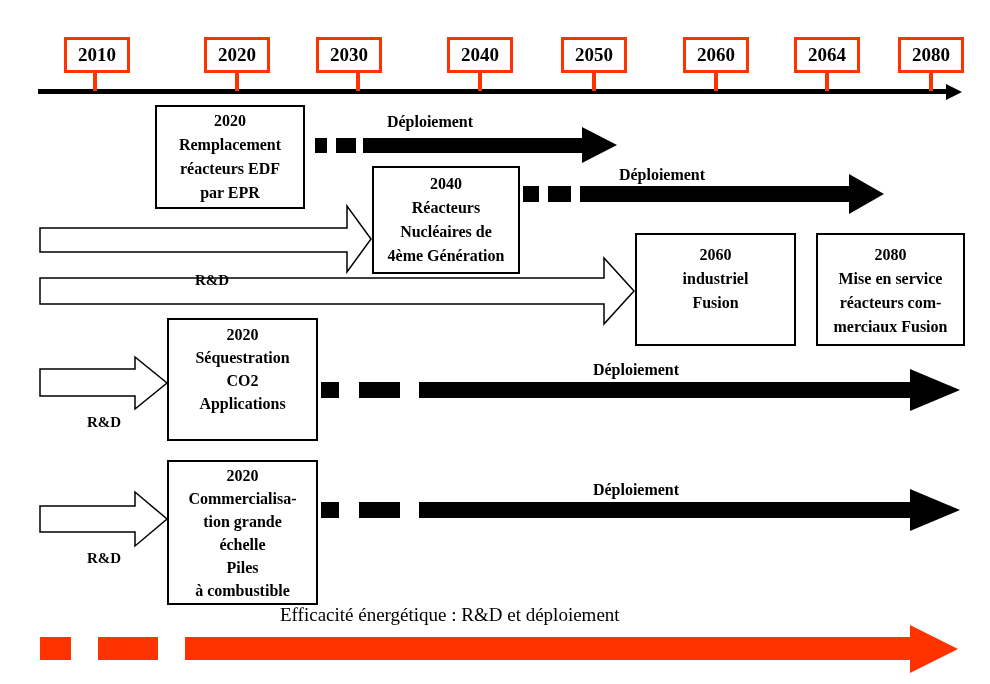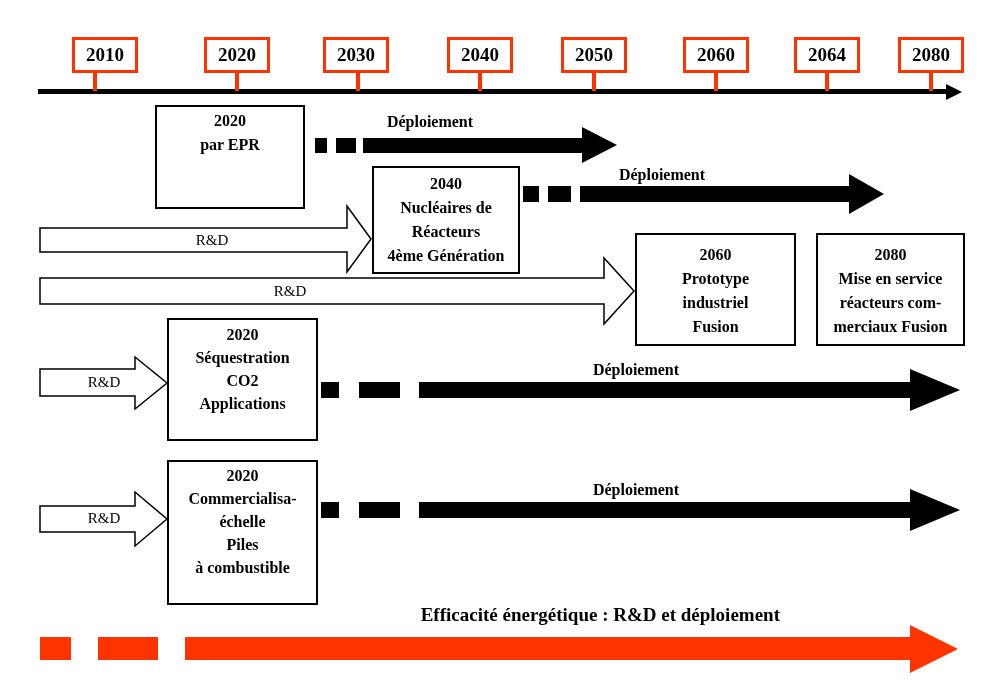--- a/index.html
+++ b/index.html
@@ -24,88 +24,89 @@
   }
   .cbox .bl { line-height:24px; }
   .cbox .bl5 { line-height:23px; }
   
   .dash, .bar { position:absolute; background:#000; }
   .red { background:#FF3300; }
   .head { position:absolute; width:0; height:0; border-top-color:transparent !important; border-bottom-color:transparent !important; border-top-style:solid; border-bottom-style:solid; border-left-style:solid; border-left-color:#000; }
   .redhead { border-left-color:#FF3300; }
   
   .lbl { position:absolute; text-align:center; font-weight:bold; font-size:16px; }
-  .rd-lbl { position:absolute; text-align:center; font-size:15px; font-weight:normal; }
-  .banner { position:absolute; left:280px; top:604px; width:500px; text-align:right;
-    font-weight:bold; font-size:19px; }
+  .rd-lbl { position:absolute; text-align:center; font-size:15px; font-weight:bold;margin-top:40px; }
+  .banner { position:absolute; left:280px; top:604px; width:500px; text-align:left;
+    font-weight:normal; font-size:19px; }
   .rnd-svg { position:absolute; left:0; top:0; }
 </style>
 </head>
 <body>
 
 <div class="canvas">
 
   <div class="axis-line"></div>
   <div class="axis-head"></div>
 
   <div class="tick" style="left:93px"></div>
   <div class="tick" style="left:235px"></div>
   <div class="tick" style="left:356px"></div>
   <div class="tick" style="left:478px"></div>
   <div class="tick" style="left:592px"></div>
   <div class="tick" style="left:714px"></div>
   <div class="tick" style="left:825px"></div>
   <div class="tick" style="left:929px"></div>
 
-  <div class="yearbox" style="left:72px">2010</div>
+  <div class="yearbox" style="left:64px">2010</div>
   <div class="yearbox" style="left:204px">2020</div>
-  <div class="yearbox" style="left:323px">2030</div>
+  <div class="yearbox" style="left:316px">2030</div>
   <div class="yearbox" style="left:447px">2040</div>
   <div class="yearbox" style="left:561px">2050</div>
   <div class="yearbox" style="left:683px">2060</div>
   <div class="yearbox" style="left:794px">2064</div>
   <div class="yearbox" style="left:898px">2080</div>
 
   <svg class="rnd-svg" width="990" height="684" viewBox="0 0 990 684">
     <polygon points="40,228 347,228 347,206 371,239 347,272 347,252 40,252" fill="#ffffff" stroke="#000000" stroke-width="1.5"></polygon>
     <polygon points="40,278 604,278 604,258 634,291 604,324 604,304 40,304" fill="#ffffff" stroke="#000000" stroke-width="1.5"></polygon>
     <polygon points="40,369 135,369 135,357 167,383 135,409 135,396 40,396" fill="#ffffff" stroke="#000000" stroke-width="1.5"></polygon>
     <polygon points="40,506 135,506 135,492 167,519 135,546 135,532 40,532" fill="#ffffff" stroke="#000000" stroke-width="1.5"></polygon>
   </svg>
 
   <div class="rd-lbl" style="left:162px; top:232px; width:100px;">R&amp;D</div>
   <div class="rd-lbl" style="left:240px; top:283px; width:100px;">R&amp;D</div>
   <div class="rd-lbl" style="left:54px;  top:374px; width:100px;">R&amp;D</div>
   <div class="rd-lbl" style="left:54px;  top:510px; width:100px;">R&amp;D</div>
 
   <div class="cbox" style="left:155px; top:105px; width:146px; height:98px; padding-top:2px;">
     <div class="bl">2020</div>
+    <div class="bl">Remplacement</div>
+    <div class="bl">réacteurs EDF</div>
     <div class="bl">par EPR</div>
   </div>
   <div class="lbl" style="left:330px; top:113px; width:200px;">Déploiement</div>
   <div class="dash" style="left:315px; top:138px; width:12px; height:15px;"></div>
   <div class="dash" style="left:336px; top:138px; width:20px; height:15px;"></div>
   <div class="bar" style="left:363px; top:138px; width:219px; height:15px;"></div>
   <div class="head" style="left:582px; top:127px; border-left-width:35px; border-top-width:18px; border-bottom-width:18px;"></div>
 
   <div class="cbox" style="left:372px; top:166px; width:144px; height:100px; padding-top:4px;">
     <div class="bl">2040</div>
+    <div class="bl">Réacteurs</div>
     <div class="bl">Nucléaires de</div>
-    <div class="bl">Réacteurs</div>
     <div class="bl">4ème Génération</div>
   </div>
   <div class="lbl" style="left:562px; top:166px; width:200px;">Déploiement</div>
   <div class="dash" style="left:523px; top:186px; width:16px; height:16px;"></div>
   <div class="dash" style="left:548px; top:186px; width:23px; height:16px;"></div>
   <div class="bar" style="left:580px; top:186px; width:269px; height:16px;"></div>
   <div class="head" style="left:849px; top:174px; border-left-width:35px; border-top-width:20px; border-bottom-width:20px;"></div>
 
   <div class="cbox" style="left:635px; top:233px; width:157px; height:101px; padding-top:8px;">
     <div class="bl">2060</div>
-    <div class="bl">Prototype</div>
     <div class="bl">industriel</div>
     <div class="bl">Fusion</div>
   </div>
   <div class="cbox" style="left:816px; top:233px; width:145px; height:101px; padding-top:8px;">
     <div class="bl">2080</div>
     <div class="bl">Mise en service</div>
     <div class="bl">réacteurs com-</div>
     <div class="bl">merciaux Fusion</div>
   </div>
 
@@ -117,20 +118,21 @@
   </div>
   <div class="lbl" style="left:536px; top:361px; width:200px;">Déploiement</div>
   <div class="dash" style="left:321px; top:382px; width:18px; height:16px;"></div>
   <div class="dash" style="left:359px; top:382px; width:41px; height:16px;"></div>
   <div class="bar" style="left:419px; top:382px; width:491px; height:16px;"></div>
   <div class="head" style="left:910px; top:369px; border-left-width:50px; border-top-width:21px; border-bottom-width:21px;"></div>
 
   <div class="cbox" style="left:167px; top:460px; width:147px; height:139px; padding-top:2px;">
     <div class="bl5">2020</div>
     <div class="bl5">Commercialisa-</div>
+    <div class="bl5">tion grande</div>
     <div class="bl5">échelle</div>
     <div class="bl5">Piles</div>
     <div class="bl5">à combustible</div>
   </div>
   <div class="lbl" style="left:536px; top:481px; width:200px;">Déploiement</div>
   <div class="dash" style="left:321px; top:502px; width:18px; height:16px;"></div>
   <div class="dash" style="left:359px; top:502px; width:41px; height:16px;"></div>
   <div class="bar" style="left:419px; top:502px; width:491px; height:16px;"></div>
   <div class="head" style="left:910px; top:489px; border-left-width:50px; border-top-width:21px; border-bottom-width:21px;"></div>
 

